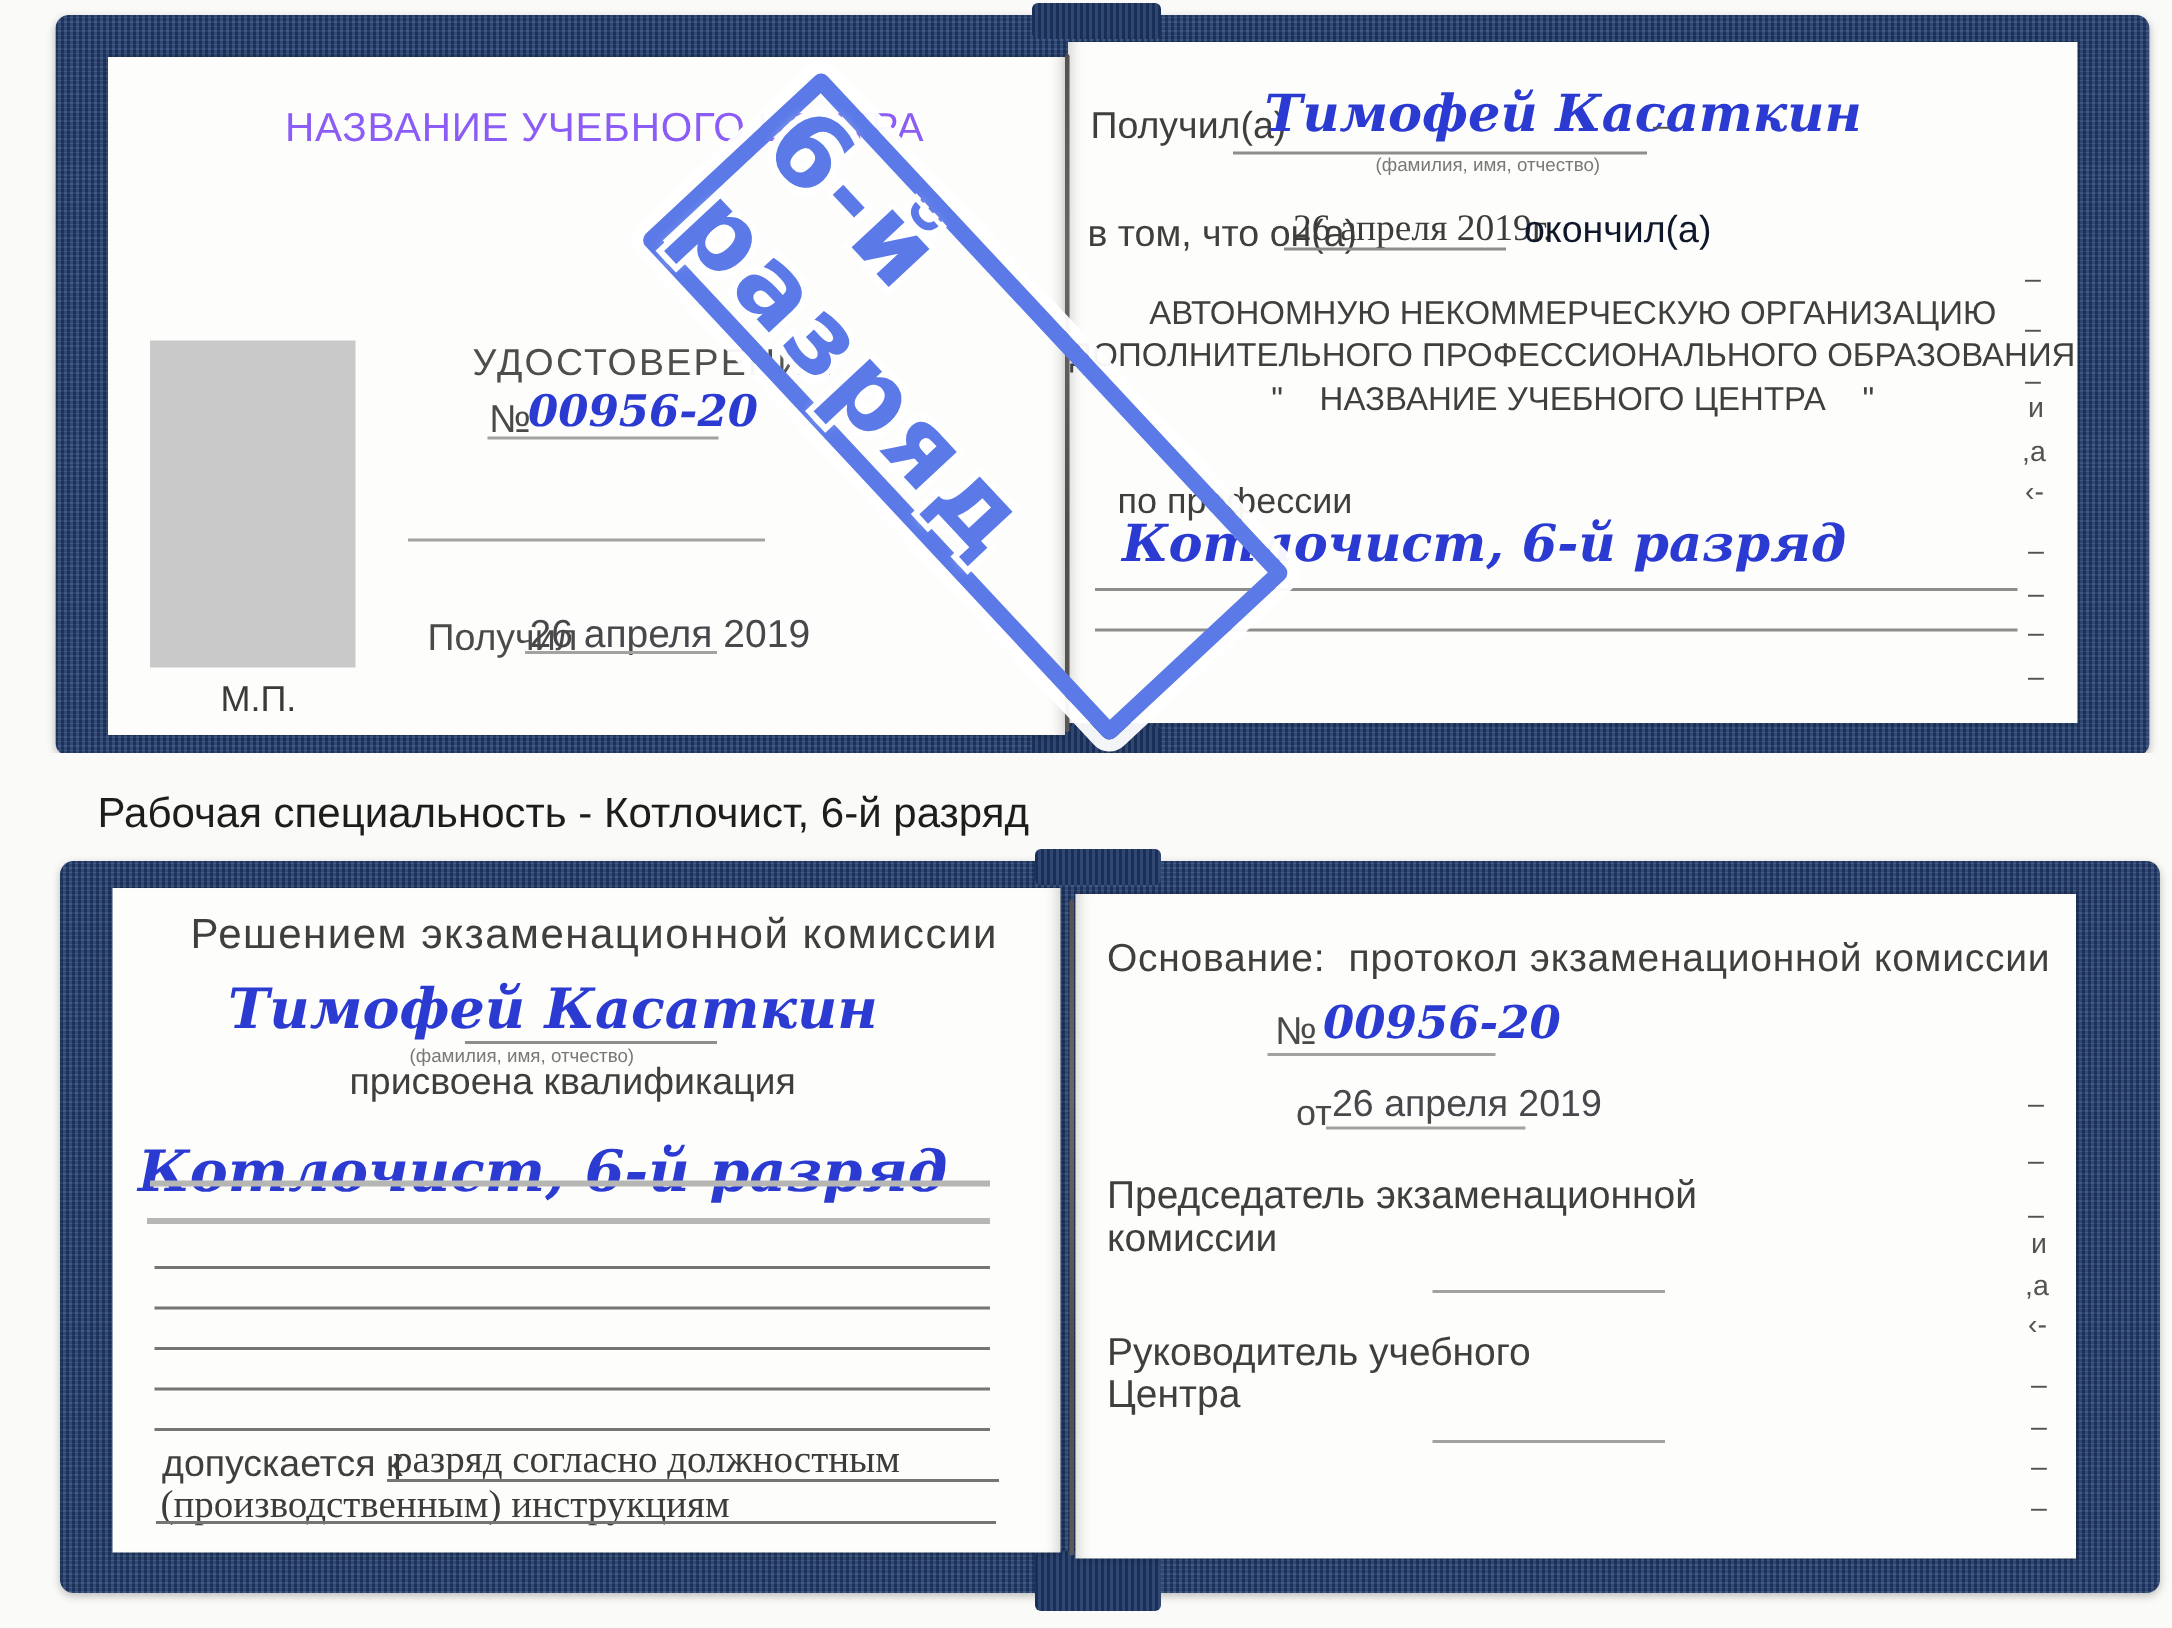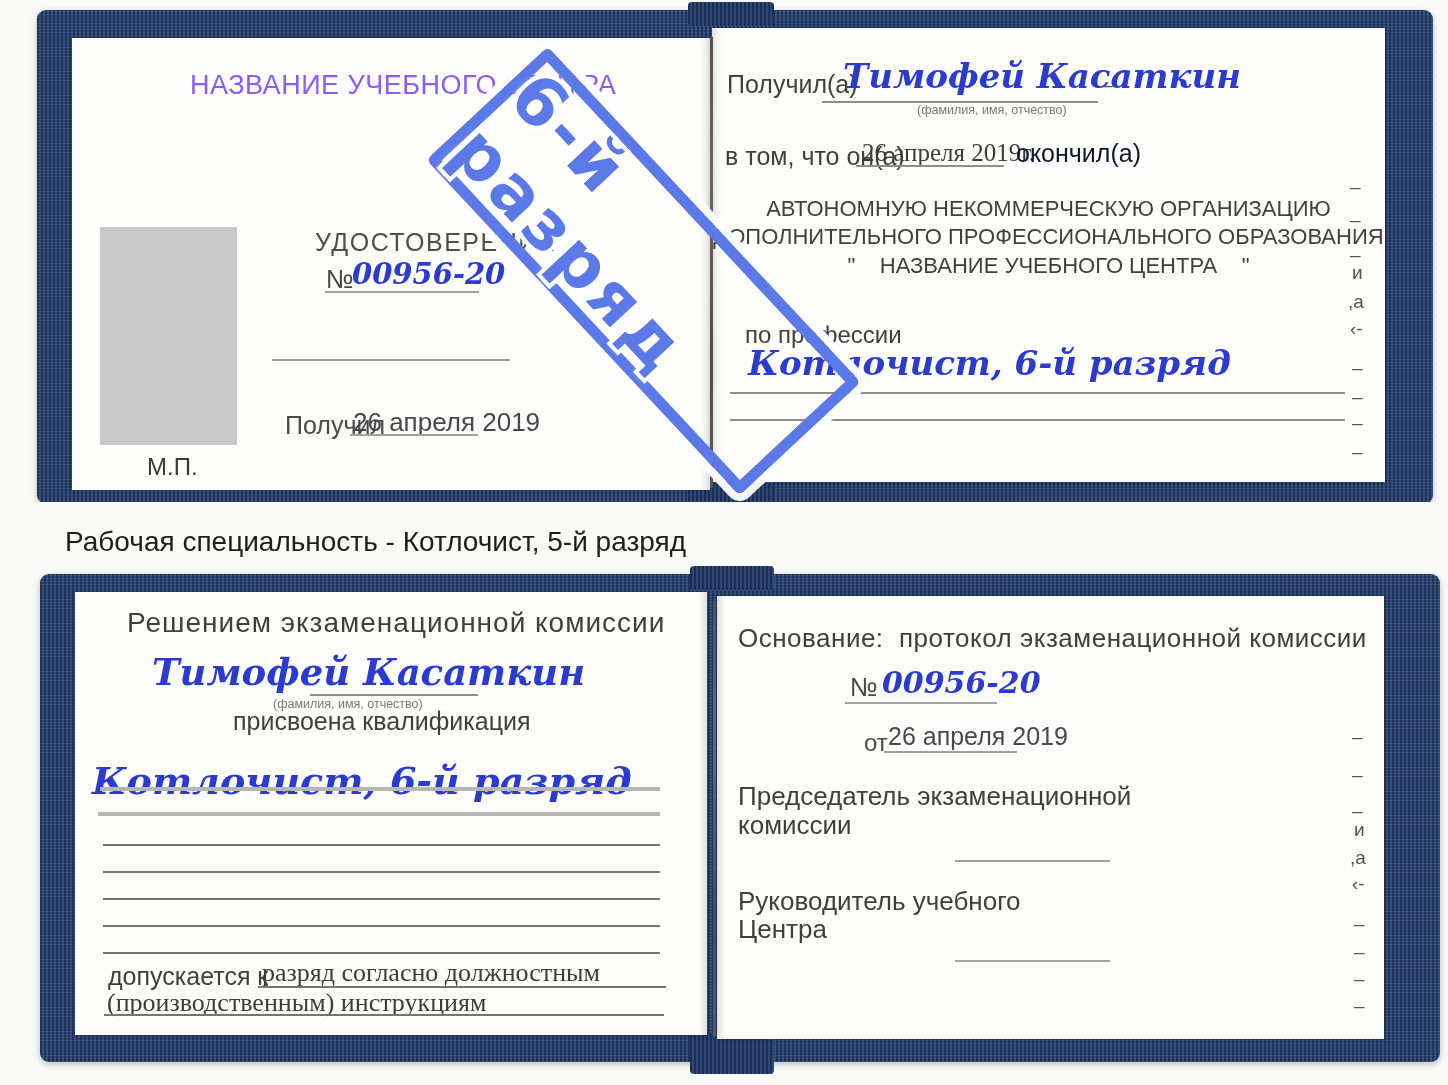--- a/index.html
+++ b/index.html
@@ -94,21 +94,21 @@
     <span class="mark" style="left:1352px;top:386px">–</span>
     <span class="mark" style="left:1352px;top:412px">–</span>
     <span class="mark" style="left:1352px;top:441px">–</span>
 
     <div class="stamp">
       <span>6-й разряд</span>
     </div>
   </section>
 
   <div class="caption-strip">
-    <span class="t" style="left:65px;top:24px;font-size:28px;color:#1d1d1b">Рабочая специальность - Котлочист, 5-й разряд</span>
+    <span class="t" style="left:65px;top:24px;font-size:28px;color:#1d1d1b">Рабочая специальность - Котлочист, 6-й разряд</span>
   </div>
 
   <section>
     <div class="cover" style="left:40px;top:574px;width:1400px;height:488px"></div>
     <div class="tab" style="left:690px;top:566px;width:84px;height:24px"></div>
     <div class="tab" style="left:690px;top:1034px;width:84px;height:40px"></div>
     <div class="page pl" style="left:75px;top:592px;width:632px;height:443px"></div>
     <div class="page pr" style="left:717px;top:596px;width:667px;height:443px"></div>
     <div class="gutter" style="left:713px;top:600px;height:437px"></div>
 

